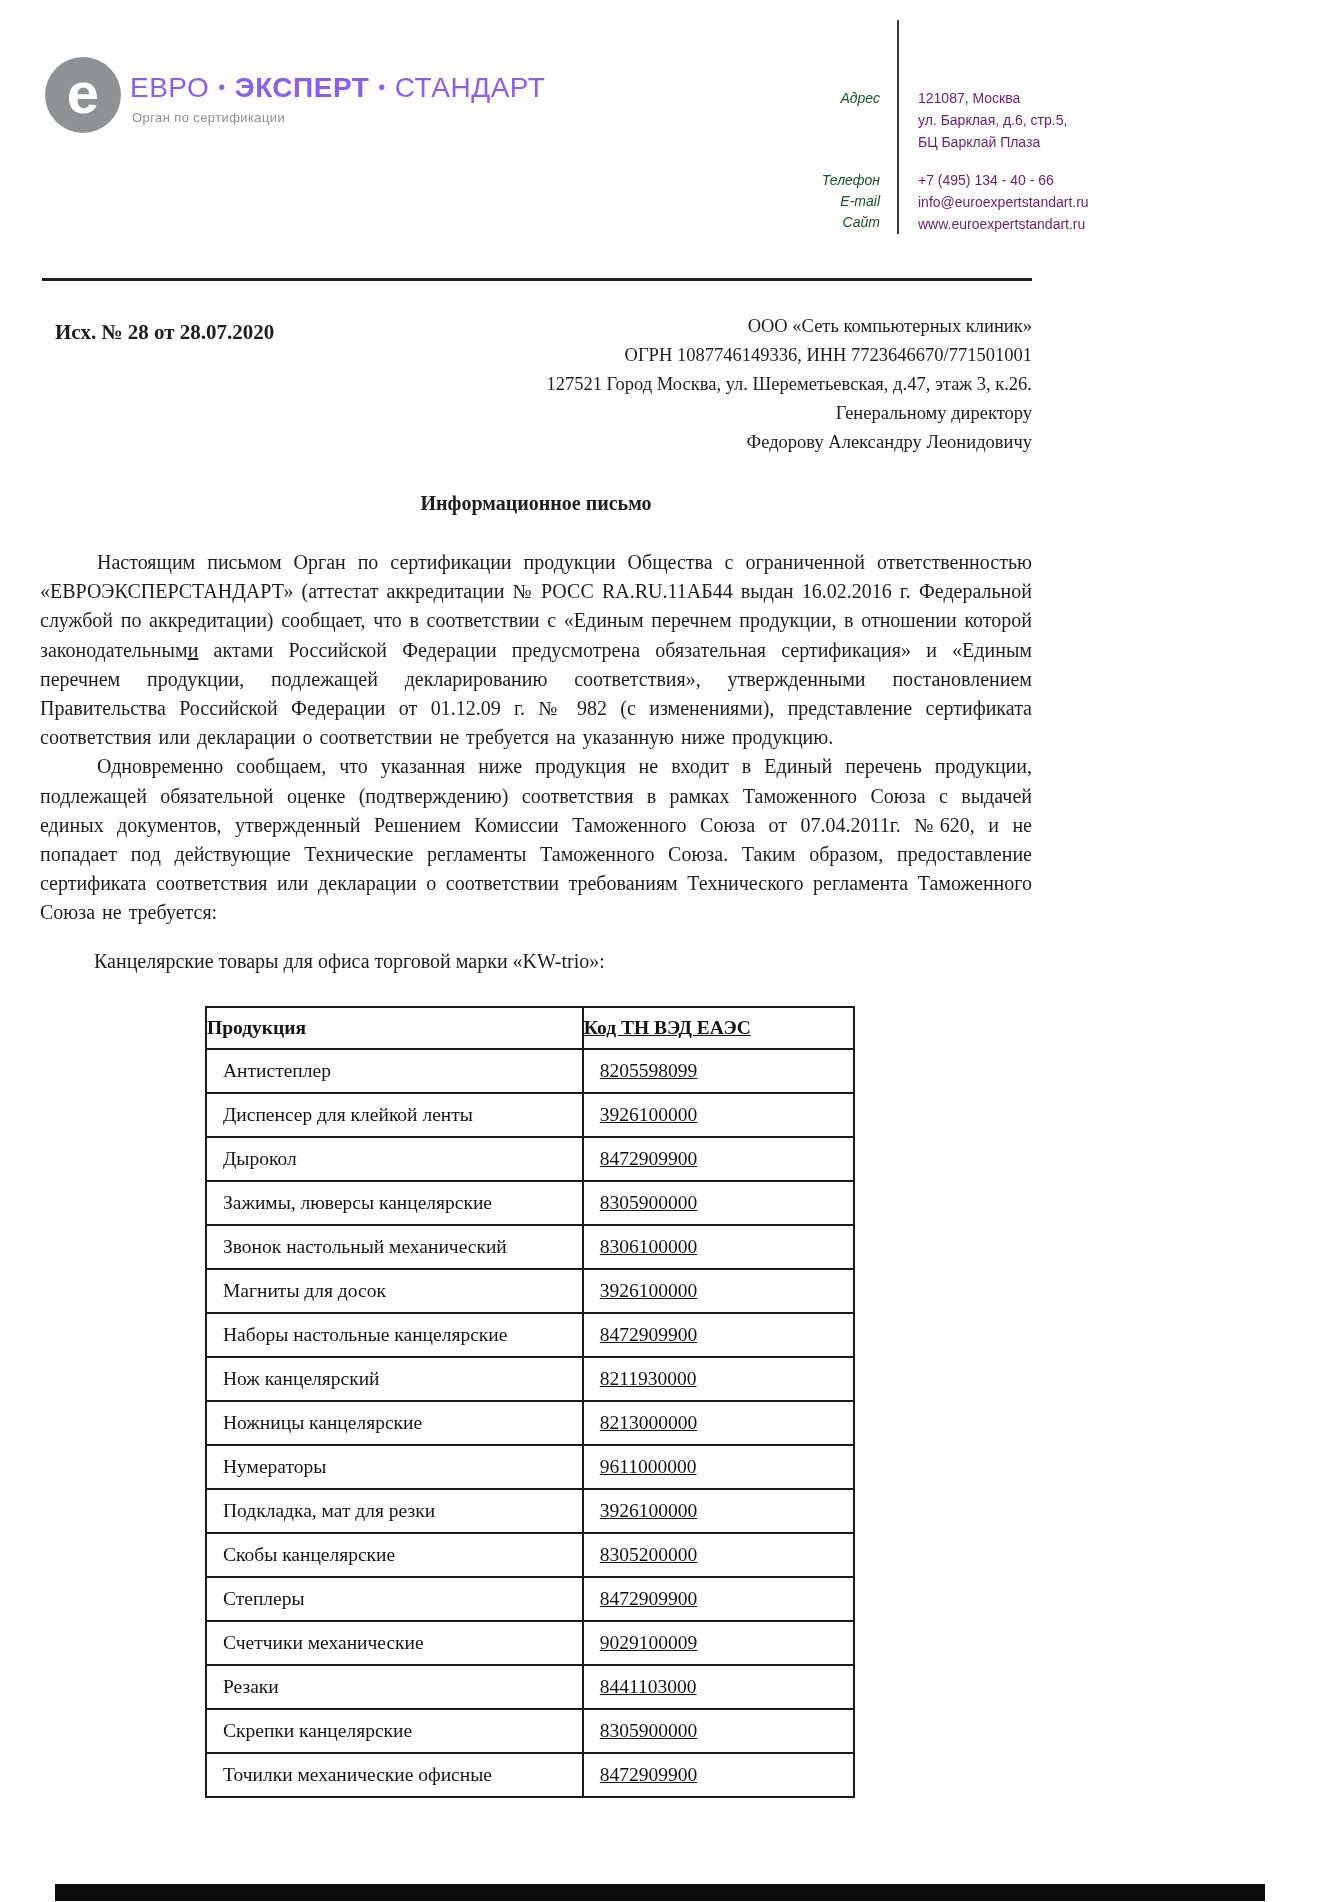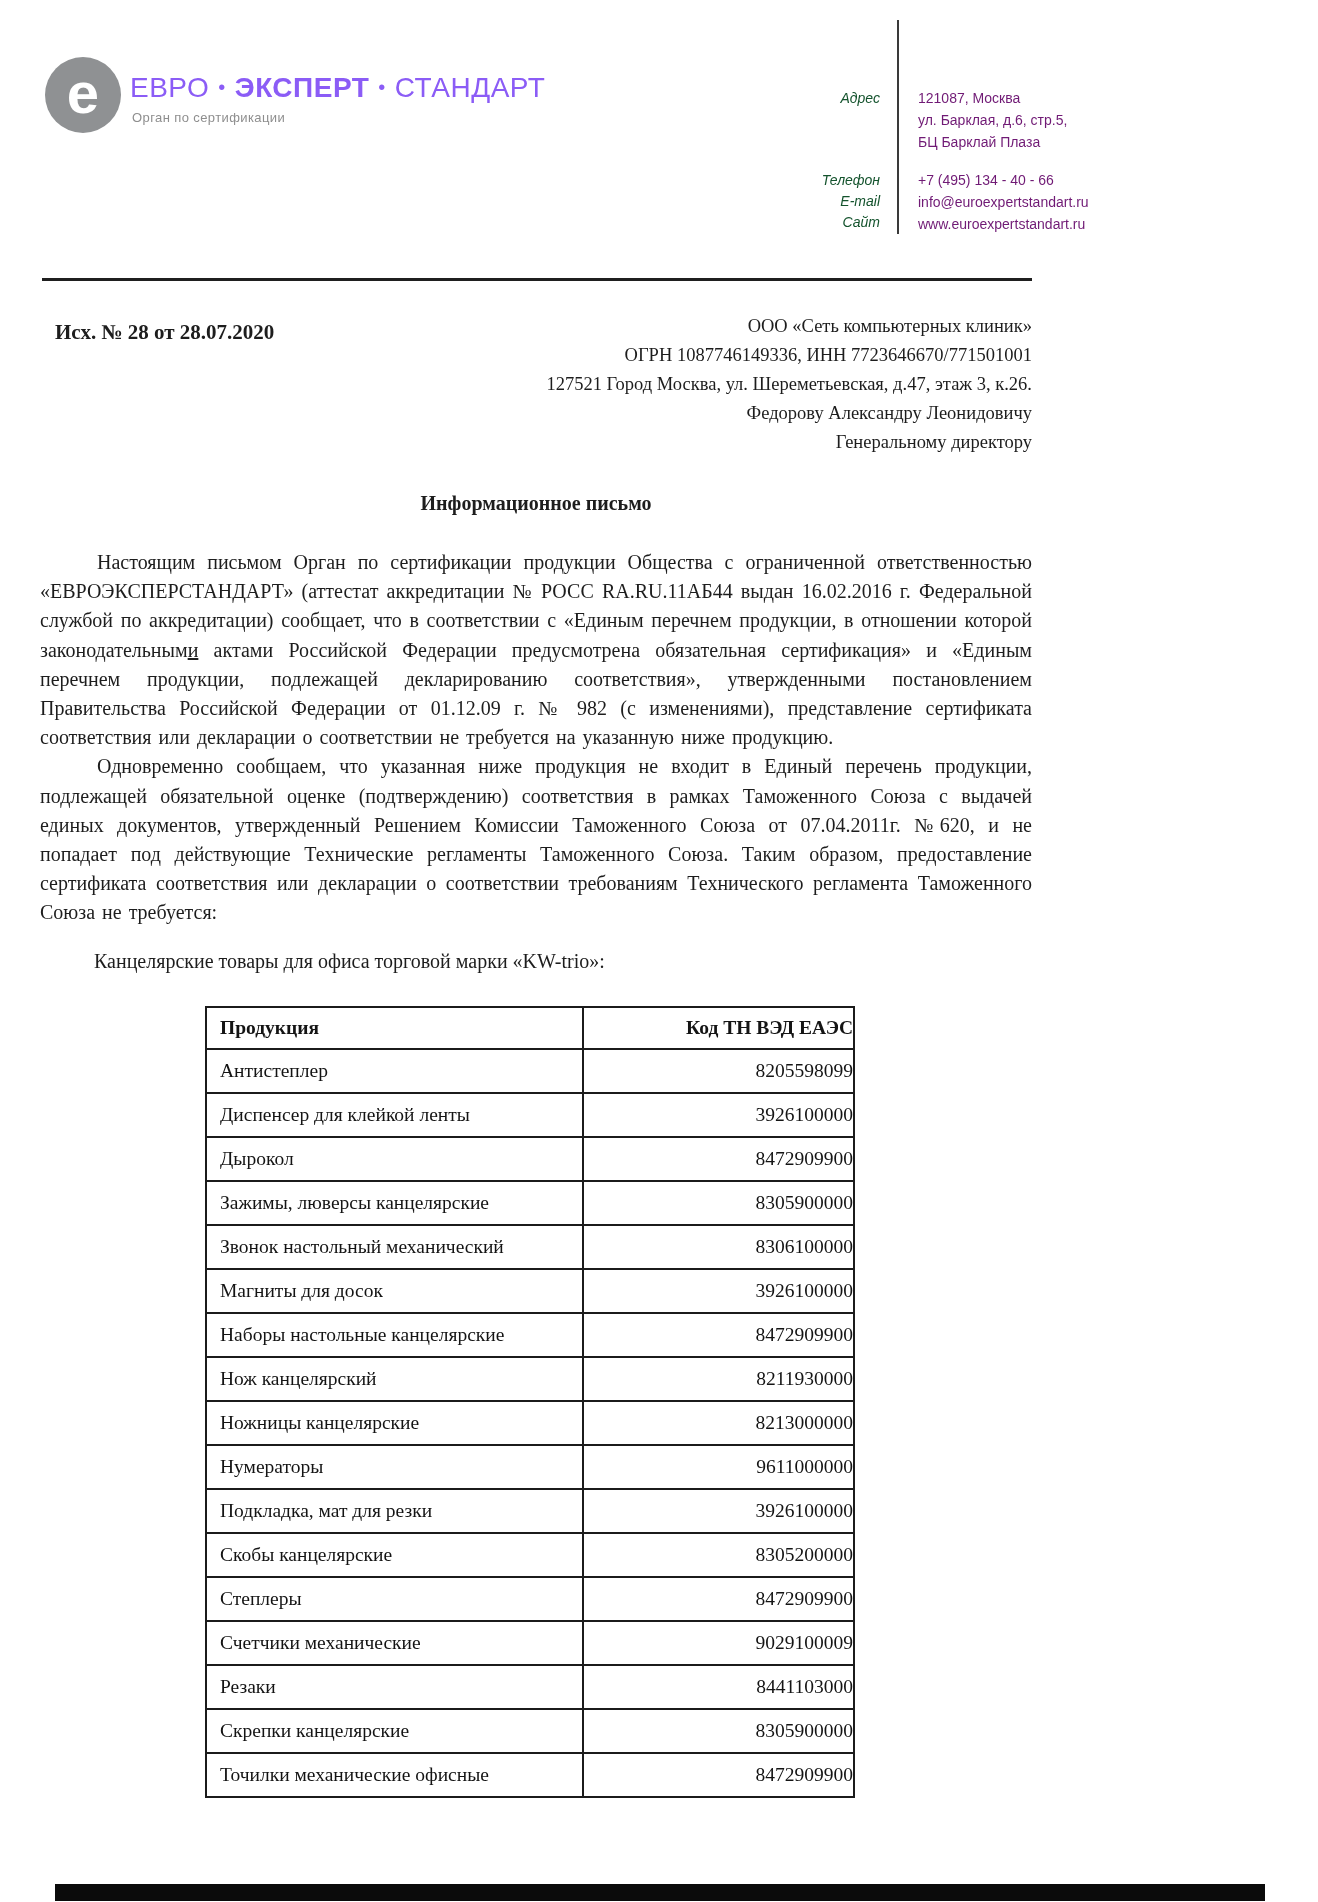--- a/index.html
+++ b/index.html
@@ -96,22 +96,22 @@
     position: absolute; left: 205px; top: 1006px;
     border-collapse: collapse; width: 650px;
     font-size: 19.5px; color: #141414;
   }
   .codes-table th, .codes-table td {
     border: 2px solid #1b1b1b;
     vertical-align: middle;
   }
   .codes-table th { height: 42px; font-weight: bold; text-align: center; }
   .codes-table td { height: 44px; padding-left: 16px; }
-  .codes-table .c1 { width: 378px; text-align: left; padding-left: 13px; }
-  .codes-table .c2 { width: 272px; text-align: right; }
+  .codes-table .c1 { width: 378px; text-align: left; }
+  .codes-table .c2 { width: 272px; text-align: left; text-decoration: underline; }
 
   
   .scan-bar {
     position: absolute; left: 55px; top: 1884px;
     width: 1210px; height: 17px; background: #0b0b0b;
   }
 </style>
 </head>
 <body>
 
@@ -144,22 +144,22 @@
   </div>
 
   <div class="head-rule"></div>
 
   <div class="ref-number">Исх. № 28 от 28.07.2020</div>
 
   <div class="recipient">
     <div>ООО «Сеть компьютерных клиник»</div>
     <div>ОГРН 1087746149336, ИНН 7723646670/771501001</div>
     <div>127521 Город Москва, ул. Шереметьевская, д.47, этаж 3, к.26.</div>
+    <div>Генеральному директору</div>
     <div>Федорову Александру Леонидовичу</div>
-    <div>Генеральному директору</div>
   </div>
 
   <div class="doc-title">Информационное письмо</div>
 
   <div class="body-text">
     <p><span>Настоящим письмом Орган по сертификации продукции Общества с ограниченной ответственностью «ЕВРОЭКСПЕРСТАНДАРТ» (аттестат аккредитации № РОСС RA.RU.11АБ44 выдан 16.02.2016 г. Федеральной службой по аккредитации) сообщает, что в соответствии с «Единым перечнем продукции, в отношении которой законодательным</span><span class="u">и</span><span> актами Российской Федерации предусмотрена обязательная сертификация» и «Единым перечнем продукции, подлежащей декларированию соответствия», утвержденными постановлением Правительства Российской Федерации от 01.12.09 г. № 982 (с изменениями), представление сертификата соответствия или декларации о соответствии не требуется на указанную ниже продукцию.</span></p>
     <p>Одновременно сообщаем, что указанная ниже продукция не входит в Единый перечень продукции, подлежащей обязательной оценке (подтверждению) соответствия в рамках Таможенного Союза с выдачей единых документов, утвержденный Решением Комиссии Таможенного Союза от 07.04.2011г. №620, и не попадает под действующие Технические регламенты Таможенного Союза. Таким образом, предоставление сертификата соответствия или декларации о соответствии требованиям Технического регламента Таможенного Союза не требуется:</p>
   </div>
 
   <div class="products-intro">Канцелярские товары для офиса торговой марки «KW-trio»:</div>

